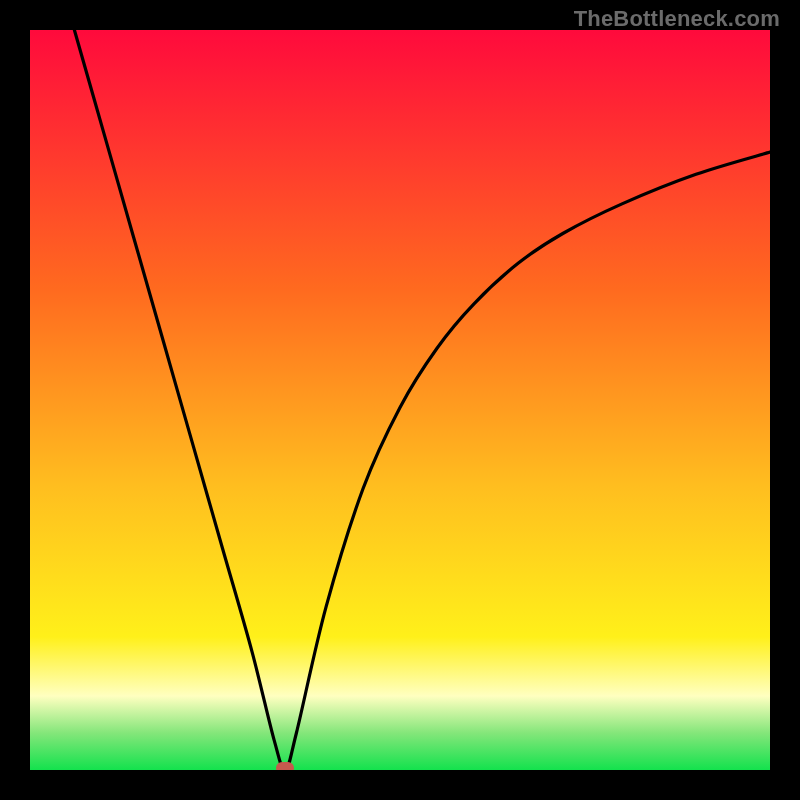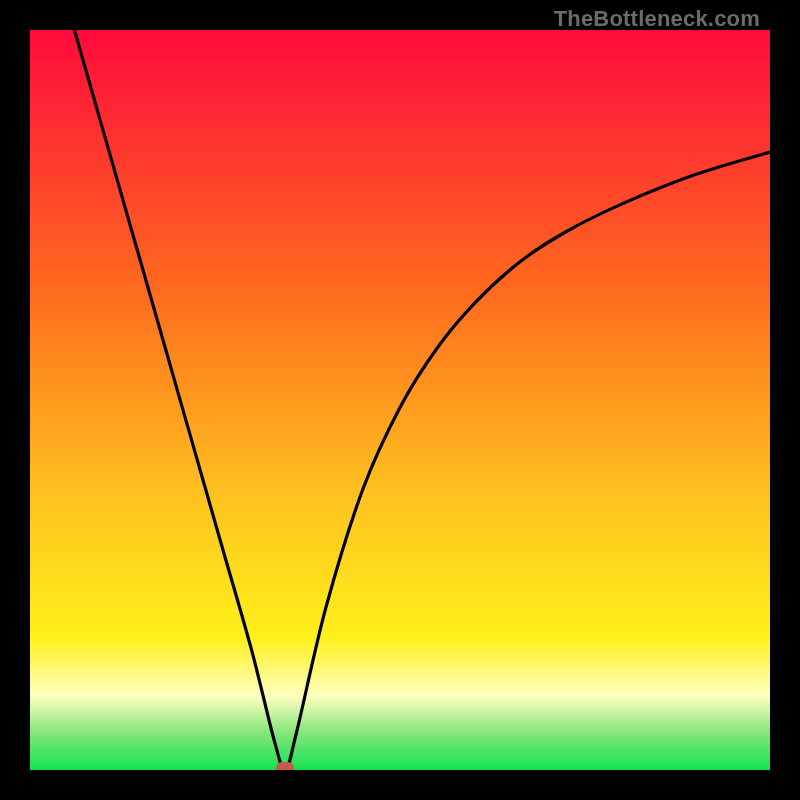--- a/index.html
+++ b/index.html
@@ -18,21 +18,21 @@
     height: 740px;
     overflow: hidden;
   }
   .gradient {
     position: absolute;
     inset: 0;
   }
   .watermark {
     position: absolute;
     top: 6px;
-    right: 40px;
+    right: 20px;
     font-family: Arial, Helvetica, sans-serif;
     font-size: 22px;
     font-weight: 600;
     color: #6b6b6b;
     letter-spacing: 0.2px;
   }
   svg.curve {
     position: absolute;
     inset: 0;
     width: 100%;

